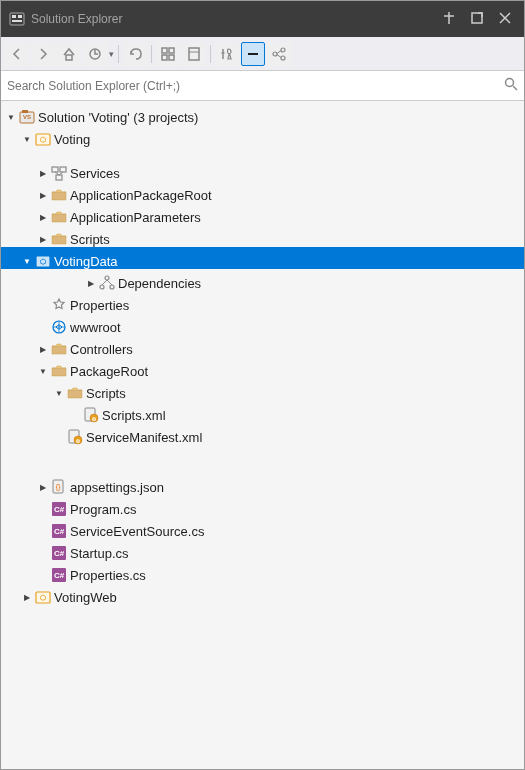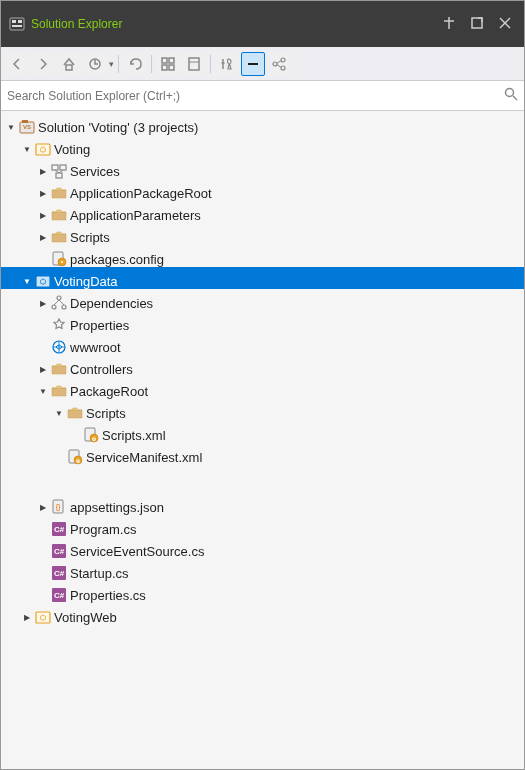--- a/index.html
+++ b/index.html
@@ -19,26 +19,26 @@
     .window {
       width: 525px;
       height: 770px;
       border: 1px solid #999;
       display: flex;
       flex-direction: column;
       background: #f5f5f5;
     }
     .title-bar {
       background: #3c3c3c;
-      color: #84cc16;
+      color: #a3a3a3;
       padding: 4px 8px;
       display: flex;
       align-items: center;
       justify-content: space-between;
-      height: 46px;
+      height: 36px;
     }
     .title-bar-left {
       display: flex;
       align-items: center;
       gap: 6px;
     }
     .title-bar-right {
       display: flex;
       align-items: center;
       gap: 6px;
@@ -319,21 +319,21 @@
       <span class="expand-arrow expanded"></span>
       <span class="item-icon">
         <svg width="16" height="16" viewBox="0 0 16 16">
           <rect x="1" y="3" width="14" height="11" rx="1" fill="#fff8e8" stroke="#e8a020" stroke-width="1.2"></rect>
           <text x="8" y="11" text-anchor="middle" font-size="7" fill="#e8a020" font-weight="bold">⬡</text>
         </svg>
       </span>
       <span class="item-label">Voting</span>
     </div>
 
-    <div class="tree-item" style="padding-left:2px;">
+    <div class="tree-item" style="padding-left:2px;margin-top:12px;">
       <span class="indent" style="width:32px;"></span>
       <span class="expand-arrow collapsed"></span>
       <span class="item-icon">
         <svg width="16" height="16" viewBox="0 0 16 16">
           <rect x="1" y="2" width="6" height="5" fill="none" stroke="#888" stroke-width="1.2"></rect>
           <rect x="9" y="2" width="6" height="5" fill="none" stroke="#888" stroke-width="1.2"></rect>
           <rect x="5" y="10" width="6" height="5" fill="none" stroke="#888" stroke-width="1.2"></rect>
           <line x1="4" y1="7" x2="8" y2="10" stroke="#888" stroke-width="1"></line>
           <line x1="12" y1="7" x2="8" y2="10" stroke="#888" stroke-width="1"></line>
         </svg>
@@ -371,48 +371,35 @@
       <span class="expand-arrow collapsed"></span>
       <span class="item-icon">
         <svg width="16" height="16" viewBox="0 0 16 16">
             <path d="M1,5 L1,13 L15,13 L15,5 Z" fill="#dcb67a" stroke="#c9a050" stroke-width="0.5"></path>
             <path d="M1,5 L5,5 L6,3 L10,3 L10,5 L15,5" fill="#ecc97a" stroke="#c9a050" stroke-width="0.5"></path>
           </svg>
       </span>
       <span class="item-label">Scripts</span>
     </div>
 
-    <div class="tree-item" style="padding-left:2px;">
-      <span class="indent" style="width:32px;"></span>
-      <span class="expand-arrow none"></span>
-      <span class="item-icon">
-        <svg width="16" height="16" viewBox="0 0 16 16">
-          <rect x="2" y="1" width="10" height="13" rx="1" fill="#f0f0f0" stroke="#888" stroke-width="1"></rect>
-          <circle cx="11" cy="11" r="4" fill="#e8a020" stroke="#c07010" stroke-width="0.5"></circle>
-          <line x1="10" y1="11" x2="12" y2="11" stroke="white" stroke-width="1.2"></line>
-          <line x1="11" y1="10" x2="11" y2="12" stroke="white" stroke-width="1.2"></line>
-        </svg>
-      </span>
-      <span class="item-label">packages.config</span>
-    </div>
 
     <div class="tree-item selected" style="padding-left:2px;">
       <span class="indent" style="width:16px;"></span>
       <span class="expand-arrow expanded"></span>
       <span class="item-icon">
         <svg width="16" height="16" viewBox="0 0 16 16">
           <rect x="1" y="3" width="14" height="11" rx="1" fill="#cce4f7" stroke="#0078d7" stroke-width="1.2"></rect>
           <text x="8" y="11" text-anchor="middle" font-size="7" fill="#0078d7" font-weight="bold">⬡</text>
         </svg>
       </span>
       <span class="item-label">VotingData</span>
     </div>
 
 
-    <div class="tree-item" style="padding-left:2px;">
+    <div class="tree-item" style="padding-left:2px;margin-left:48px;">
       <span class="indent" style="width:32px;"></span>
       <span class="expand-arrow collapsed"></span>
       <span class="item-icon">
         <svg width="16" height="16" viewBox="0 0 16 16">
           <circle cx="8" cy="3" r="2" fill="none" stroke="#888" stroke-width="1.2"></circle>
           <circle cx="3" cy="12" r="2" fill="none" stroke="#888" stroke-width="1.2"></circle>
           <circle cx="13" cy="12" r="2" fill="none" stroke="#888" stroke-width="1.2"></circle>
           <line x1="8" y1="5" x2="3" y2="10" stroke="#888" stroke-width="1"></line>
           <line x1="8" y1="5" x2="13" y2="10" stroke="#888" stroke-width="1"></line>
         </svg>

